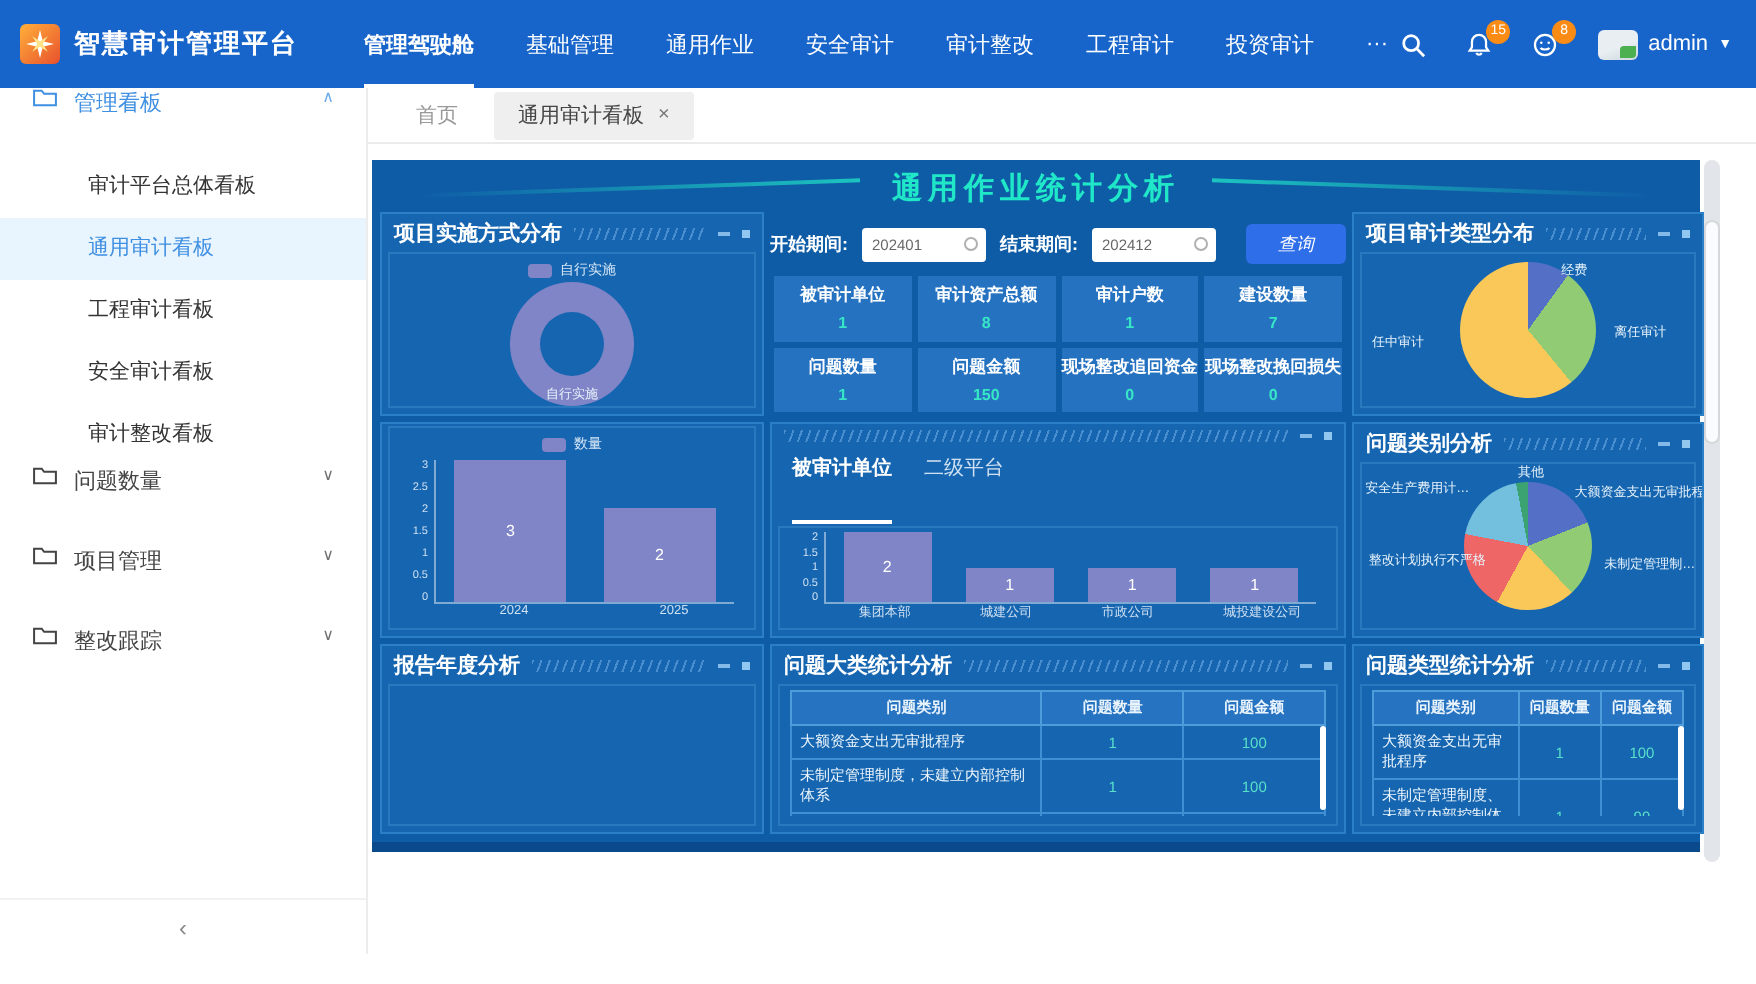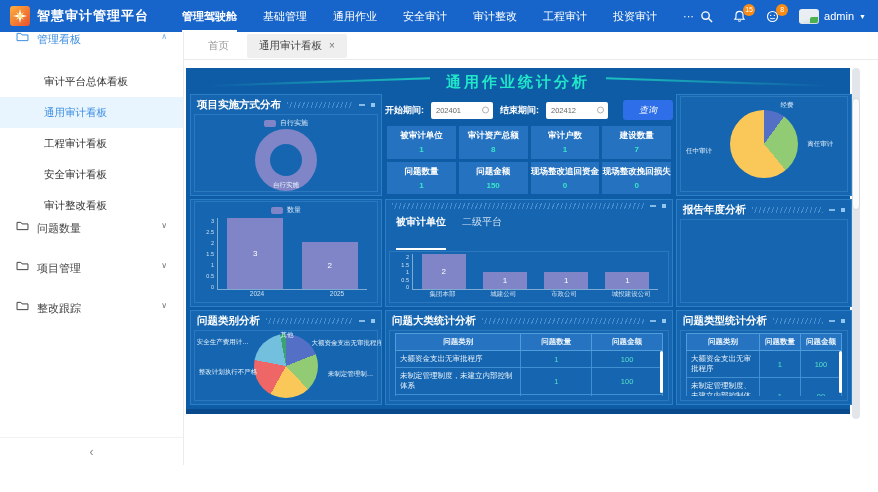--- a/index.html
+++ b/index.html
@@ -1,20 +1,20 @@
 <!DOCTYPE html>
 <html><head>
 <meta charset="utf-8">
 <style>
   * { box-sizing: border-box; margin: 0; padding: 0; }
   body { font-family: "Liberation Sans", sans-serif; background: #fff; }
   .app { width: 878px; height: 492px; overflow: hidden; position: relative; background: #fff; }
 
   
-  header { height: 32px; background: #1765ca; display: flex; padding: 0 12px 0 10px; color: #fff; }
+  header { height: 44px; background: #1765ca; display: flex; padding: 0 12px 0 10px; color: #fff; }
   .logo { width: 172px; display: flex; align-items: center; gap: 7px; }
   .logo-box { width: 20px; height: 20px; border-radius: 3px; background: linear-gradient(135deg, #ffb03a, #e8512d); display: flex; align-items: center; justify-content: center; flex: none; }
   .logo-title { font-size: 13px; font-weight: bold; letter-spacing: 1px; white-space: nowrap; }
   nav { display: flex; align-items: center; gap: 26px; height: 100%; }
   .nav-item { font-size: 11px; cursor: pointer; height: 100%; display: flex; align-items: center; border-bottom: 2px solid transparent; padding-top: 2px; white-space: nowrap; }
   .nav-item.active { border-bottom-color: #fff; font-weight: bold; }
   .header-right { margin-left: auto; display: flex; align-items: center; gap: 20px; }
   .hicon { position: relative; display: flex; align-items: center; cursor: pointer; }
   .badge { position: absolute; top: -6px; right: -9px; min-width: 12px; height: 12px; padding: 0 2px; background: #fa8c16; border-radius: 7px; font-size: 7px; line-height: 12px; text-align: center; color: #fff; }
   .avatar { width: 20px; height: 15px; border-radius: 3px; background: linear-gradient(160deg, #e8eef2 55%, #cdd8de); position: relative; overflow: hidden; }
@@ -295,20 +295,26 @@
                     <div class="stat-value">0</div>
                   </div>
                   <div class="stat-card">
                     <div class="stat-label">现场整改挽回损失</div>
                     <div class="stat-value">0</div>
                   </div>
                 </div>
             </div>
 
             <div class="panel">
+              <div class="panel-head">
+                <span class="panel-title">项目审计类型分布</span>
+                <span class="hatch"></span>
+                <span class="head-dash"></span>
+                <span class="head-dot"></span>
+              </div>
               <div class="panel-body" data-chart="audit-type">
                   <div class="pie-wrap">
                     <div class="pie" style="background: conic-gradient(rgb(84, 112, 198) 0%, rgb(84, 112, 198) 10%, rgb(145, 204, 117) 10%, rgb(145, 204, 117) 39%, rgb(250, 200, 88) 39%, rgb(250, 200, 88) 100%);"></div>
                     <span class="plbl plbl0">经费</span>
                     <span class="plbl plbl1">离任审计</span>
                     <span class="plbl plbl2">任中审计</span>
                   </div>
                 </div>
             </div>
 
@@ -382,45 +388,45 @@
                     <span>集团本部</span>
                     <span>城建公司</span>
                     <span>市政公司</span>
                     <span>城投建设公司</span>
                   </div>
                 </div>
             </div>
 
             <div class="panel">
               <div class="panel-head">
-                <span class="panel-title">报告年度分析</span>
-                <span class="hatch"></span>
-                <span class="head-dash"></span>
-                <span class="head-dot"></span>
-              </div>
-              <div class="panel-body" data-chart="report-year"></div>
-            </div>
-
-            <div class="panel">
-              <div class="panel-head">
                 <span class="panel-title">问题类别分析</span>
                 <span class="hatch"></span>
                 <span class="head-dash"></span>
                 <span class="head-dot"></span>
               </div>
               <div class="panel-body" data-chart="problem-category">
                   <div class="pie-wrap">
                     <div class="pie" style="background: conic-gradient(rgb(84, 112, 198) 0%, rgb(84, 112, 198) 19%, rgb(145, 204, 117) 19%, rgb(145, 204, 117) 38%, rgb(250, 200, 88) 38%, rgb(250, 200, 88) 58%, rgb(238, 102, 102) 58%, rgb(238, 102, 102) 78%, rgb(115, 192, 222) 78%, rgb(115, 192, 222) 97%, rgb(59, 162, 114) 97%, rgb(59, 162, 114) 100%);"></div>
                     <span class="plbl plbl0">大额资金支出无审批程序</span>
                     <span class="plbl plbl1">未制定管理制度，未建...</span>
                     <span class="plbl plbl3">整改计划执行不严格</span>
                     <span class="plbl plbl4">安全生产费用计提和使用不规...</span>
                     <span class="plbl plbl5">其他</span>
                   </div>
                 </div>
+            </div>
+
+            <div class="panel">
+              <div class="panel-head">
+                <span class="panel-title">报告年度分析</span>
+                <span class="hatch"></span>
+                <span class="head-dash"></span>
+                <span class="head-dot"></span>
+              </div>
+              <div class="panel-body" data-chart="report-year"></div>
             </div>
 
             <div class="panel">
               <div class="panel-head">
                 <span class="panel-title">问题大类统计分析</span>
                 <span class="hatch"></span>
                 <span class="head-dash"></span>
                 <span class="head-dot"></span>
               </div>
               <div class="panel-body" data-chart="problem-major-table">

